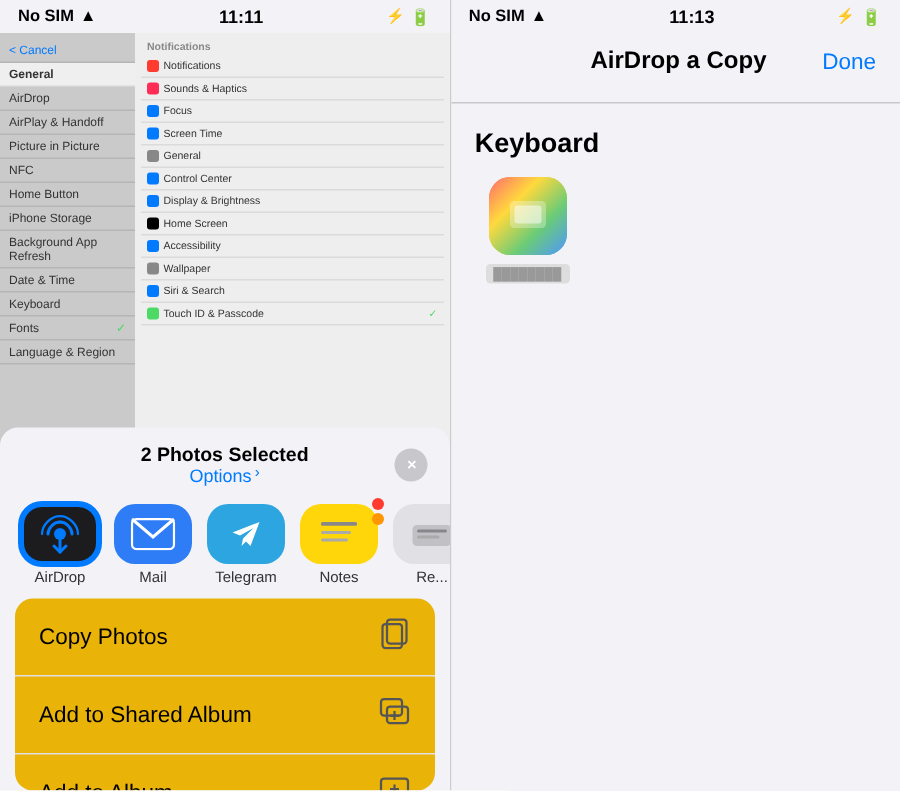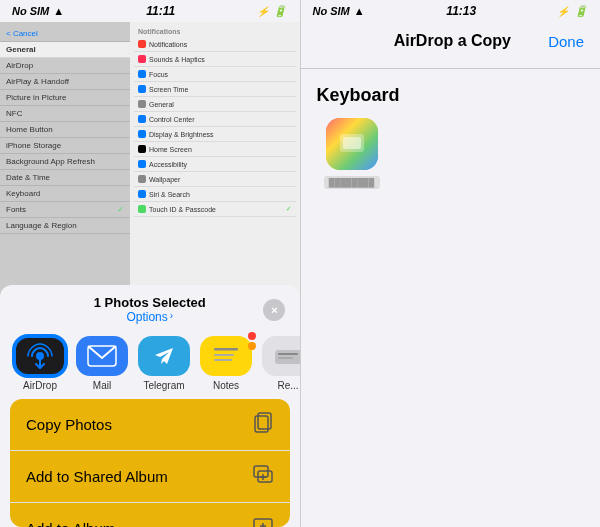--- a/index.html
+++ b/index.html
@@ -25,39 +25,38 @@
 
     .status-bar {
       display: flex;
       justify-content: space-between;
       align-items: center;
       padding: 4px 12px;
       font-size: 11px;
       font-weight: 600;
       height: 22px;
       background: transparent;
-      font-style: italic;
     }
     .status-left, .status-right {
       display: flex;
       align-items: center;
       gap: 4px;
     }
     .status-time { font-size: 12px; font-weight: 700; }
     
     .settings-overlay {
       position: absolute;
       top: 22px;
       left: 0; right: 0;
       height: 280px;
       background: rgba(220,220,220,0.85);
       display: flex;
     }
     .settings-sidebar {
-      width: 130px;
+      width: 90px;
       background: rgba(200,200,200,0.9);
       padding: 4px 0;
     }
     .settings-sidebar-item {
       padding: 3px 6px;
       font-size: 8px;
       color: #333;
       border-bottom: 0.5px solid rgba(0,0,0,0.1);
     }
     .settings-sidebar-item.active { background: rgba(255,255,255,0.7); }
@@ -308,21 +307,21 @@
           <span style="color:#4cd964;">✓</span>
         </div>
     </div>
   </div>
 
   <div class="share-sheet">
 
     <div class="share-header">
       <div style="width:22px;"></div>
       <div style="display:flex;flex-direction:column;align-items:center;">
-        <span class="share-title">1 Photos Selected</span>
+        <span class="share-title">2 Photos Selected</span>
         <div class="share-options-btn">
           <span>Options</span>
           <span style="font-size:10px;">›</span>
         </div>
       </div>
       <div class="close-btn">×</div>
     </div>
 
     <div class="apps-row">
 

